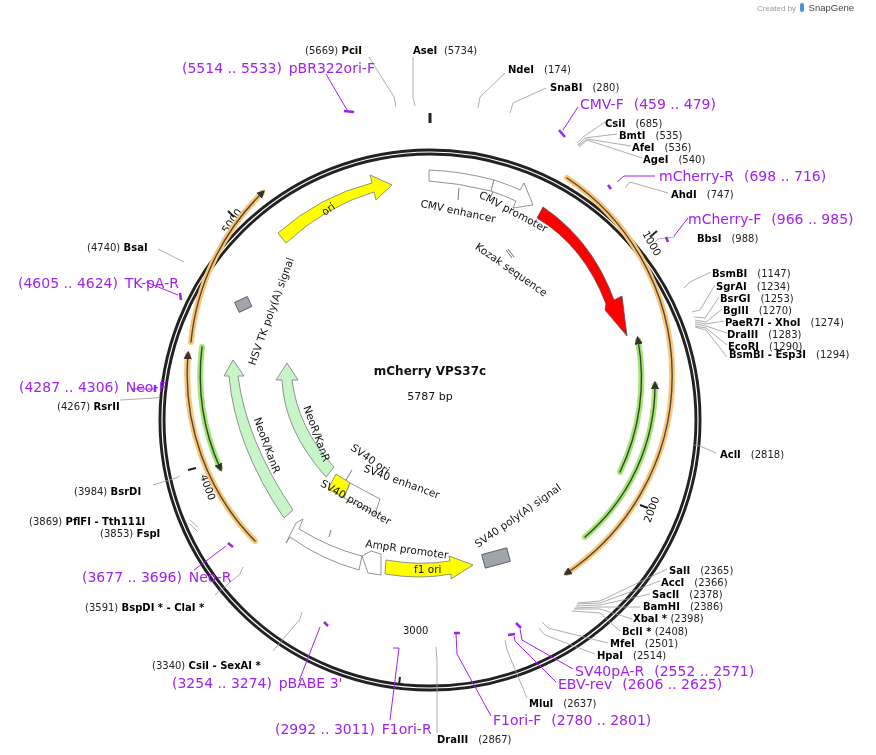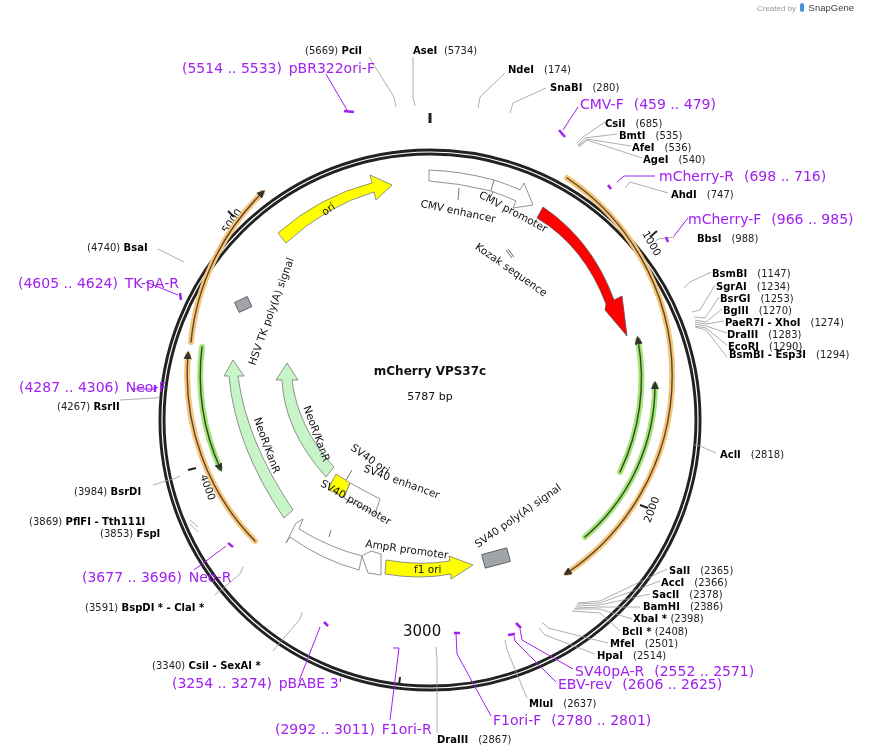--- a/index.html
+++ b/index.html
@@ -230,13 +230,13 @@
 <div class="lbl" style="left:688px;top:213px"><span class="primer">mCherry-F</span> &nbsp; <span class="ppos">(966 .. 985)</span></div>
 <div class="lbl" style="left:575px;top:665px"><span class="primer">SV40pA-R</span> &nbsp; <span class="ppos">(2552 .. 2571)</span></div>
 <div class="lbl" style="left:558px;top:678px"><span class="primer">EBV-rev</span> &nbsp; <span class="ppos">(2606 .. 2625)</span></div>
 <div class="lbl" style="left:493px;top:714px"><span class="primer">F1ori-F</span> &nbsp; <span class="ppos">(2780 .. 2801)</span></div>
 <div class="lbl" style="left:275px;top:723px"><span class="ppos">(2992 .. 3011)</span> &nbsp;<span class="primer">F1ori-R</span></div>
 <div class="lbl" style="left:172px;top:677px"><span class="ppos">(3254 .. 3274)</span> &nbsp;<span class="primer">pBABE 3'</span></div>
 <div class="lbl" style="left:82px;top:571px"><span class="ppos">(3677 .. 3696)</span> &nbsp;<span class="primer">Neo-R</span></div>
 <div class="lbl" style="left:19px;top:381px"><span class="ppos">(4287 .. 4306)</span> &nbsp;<span class="primer">Neo-F</span></div>
 <div class="lbl" style="left:18px;top:277px"><span class="ppos">(4605 .. 4624)</span> &nbsp;<span class="primer">TK-pA-R</span></div>
 
-<div class="lbl" style="left:403px;top:625px;font-size:15px;color:#111">3000</div>
+<div class="lbl" style="left:403px;top:625px;font-size:10px;color:#111">3000</div>
 
 </body></html>

